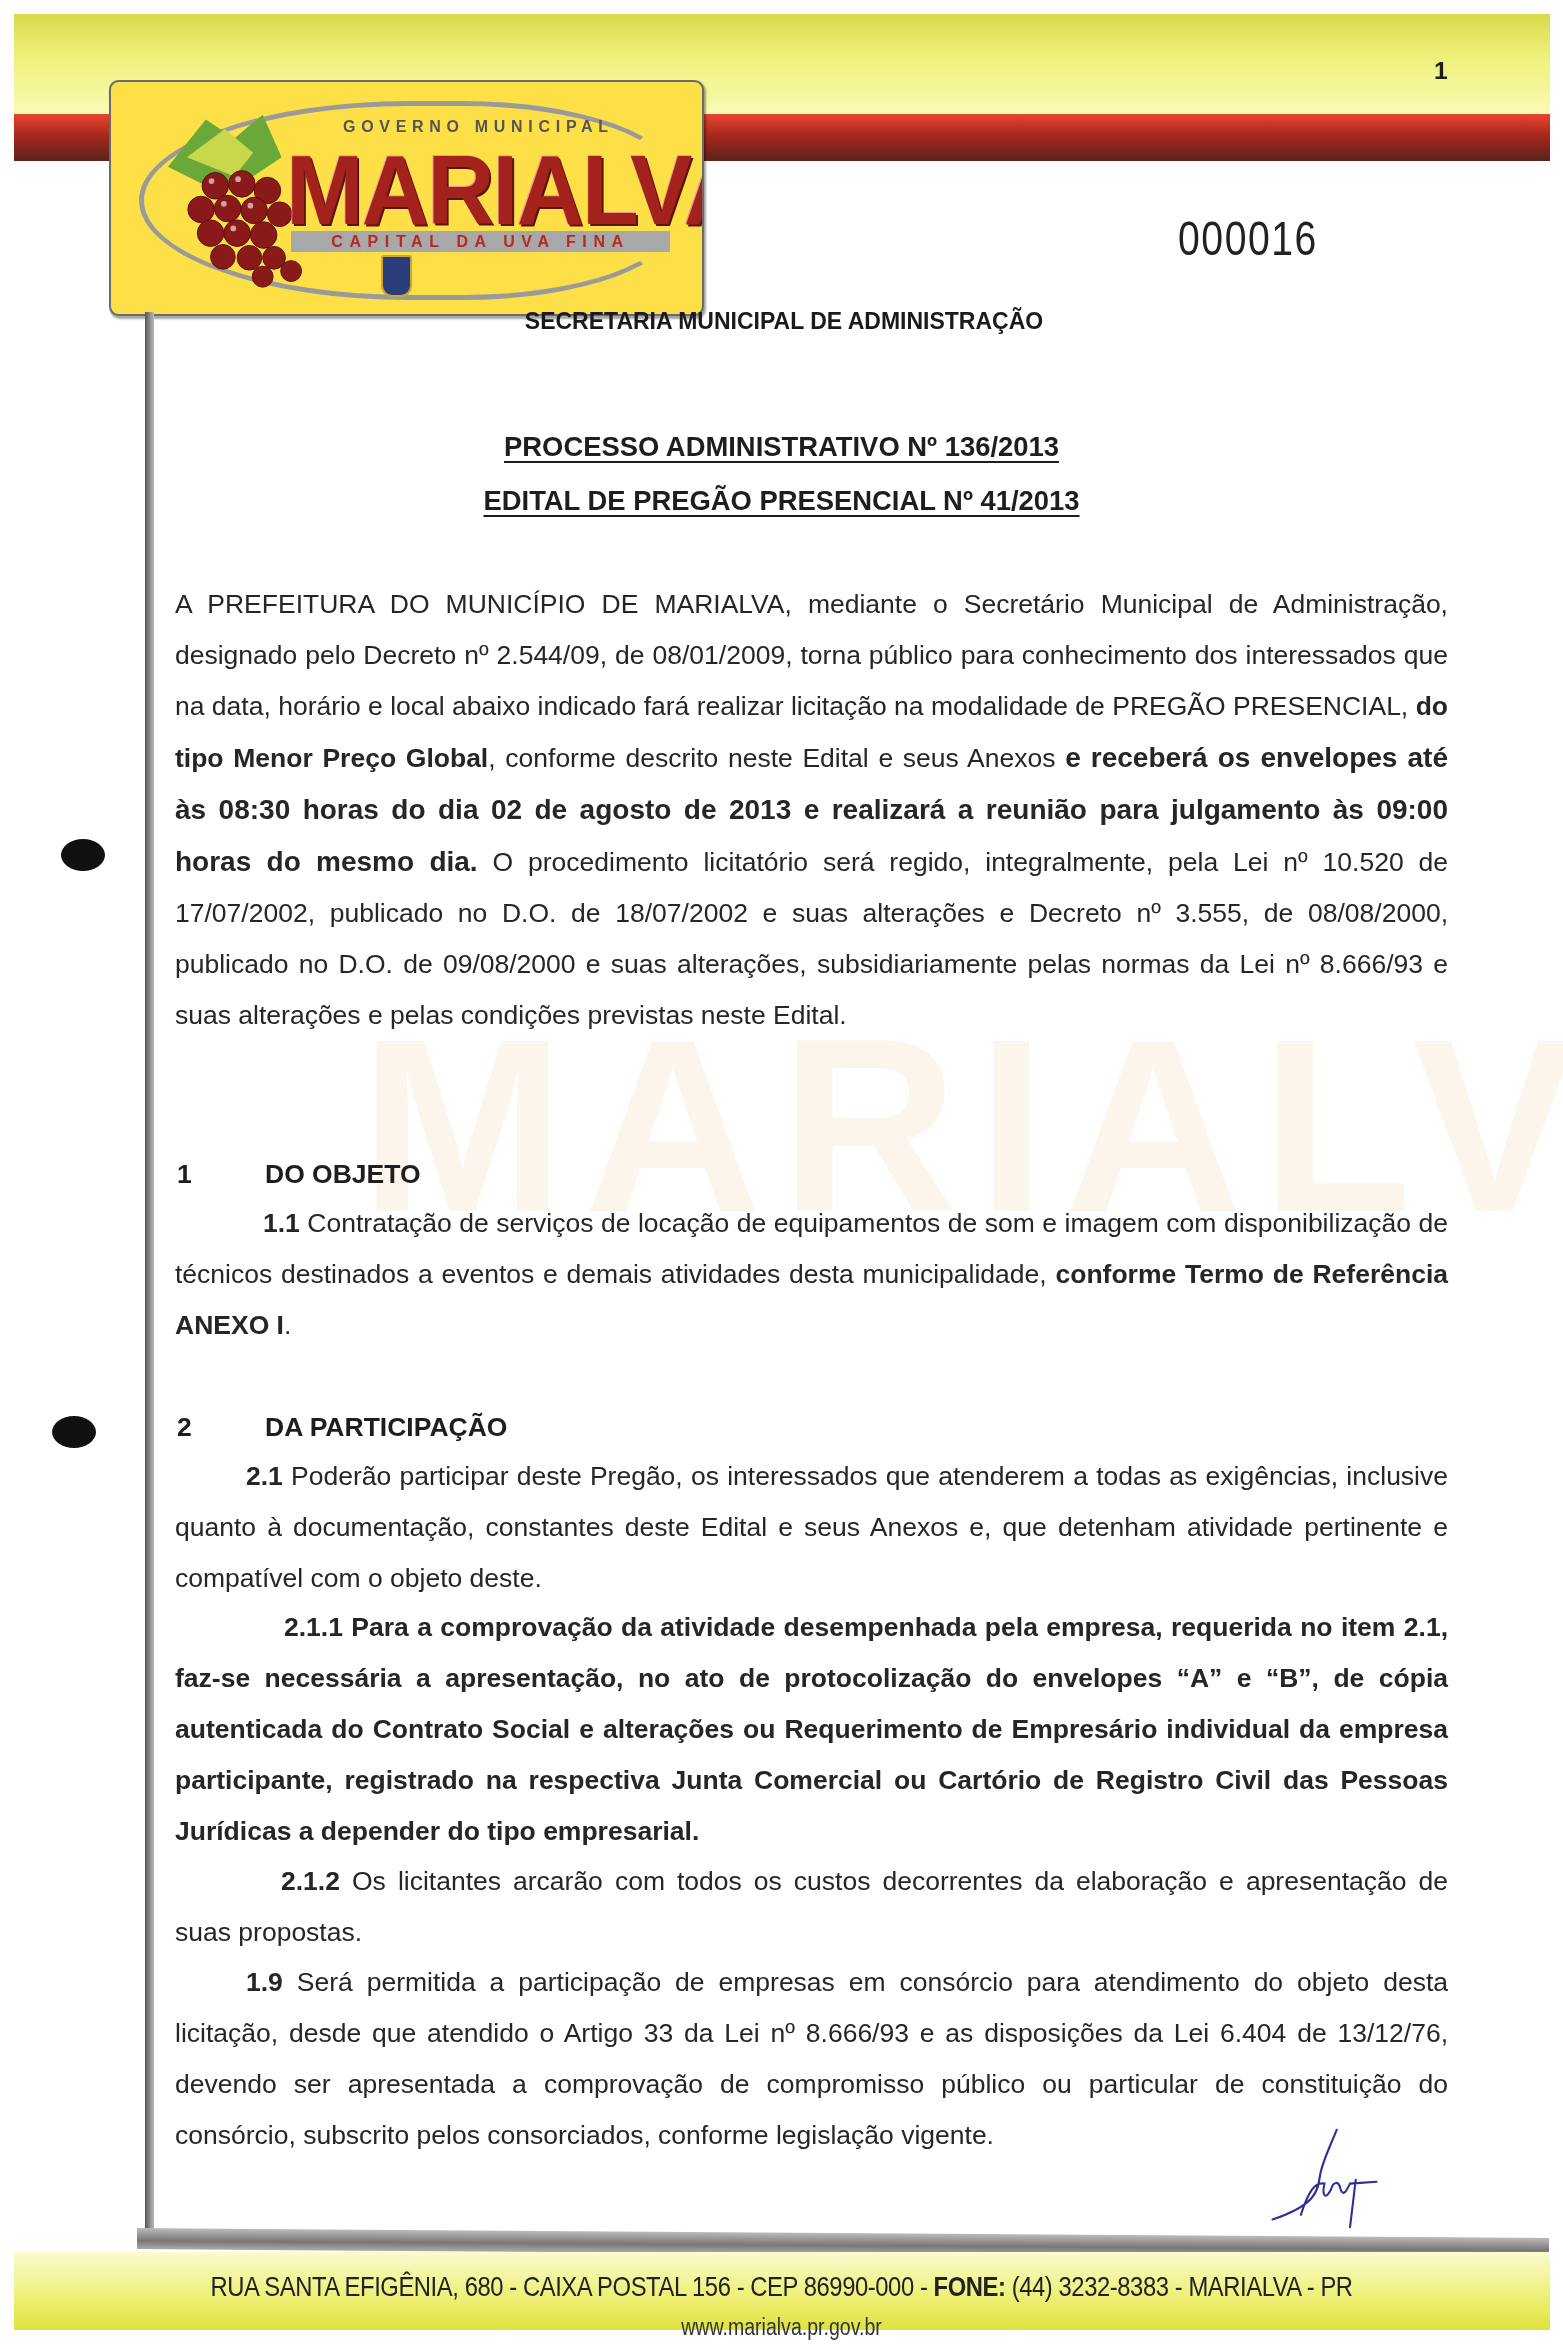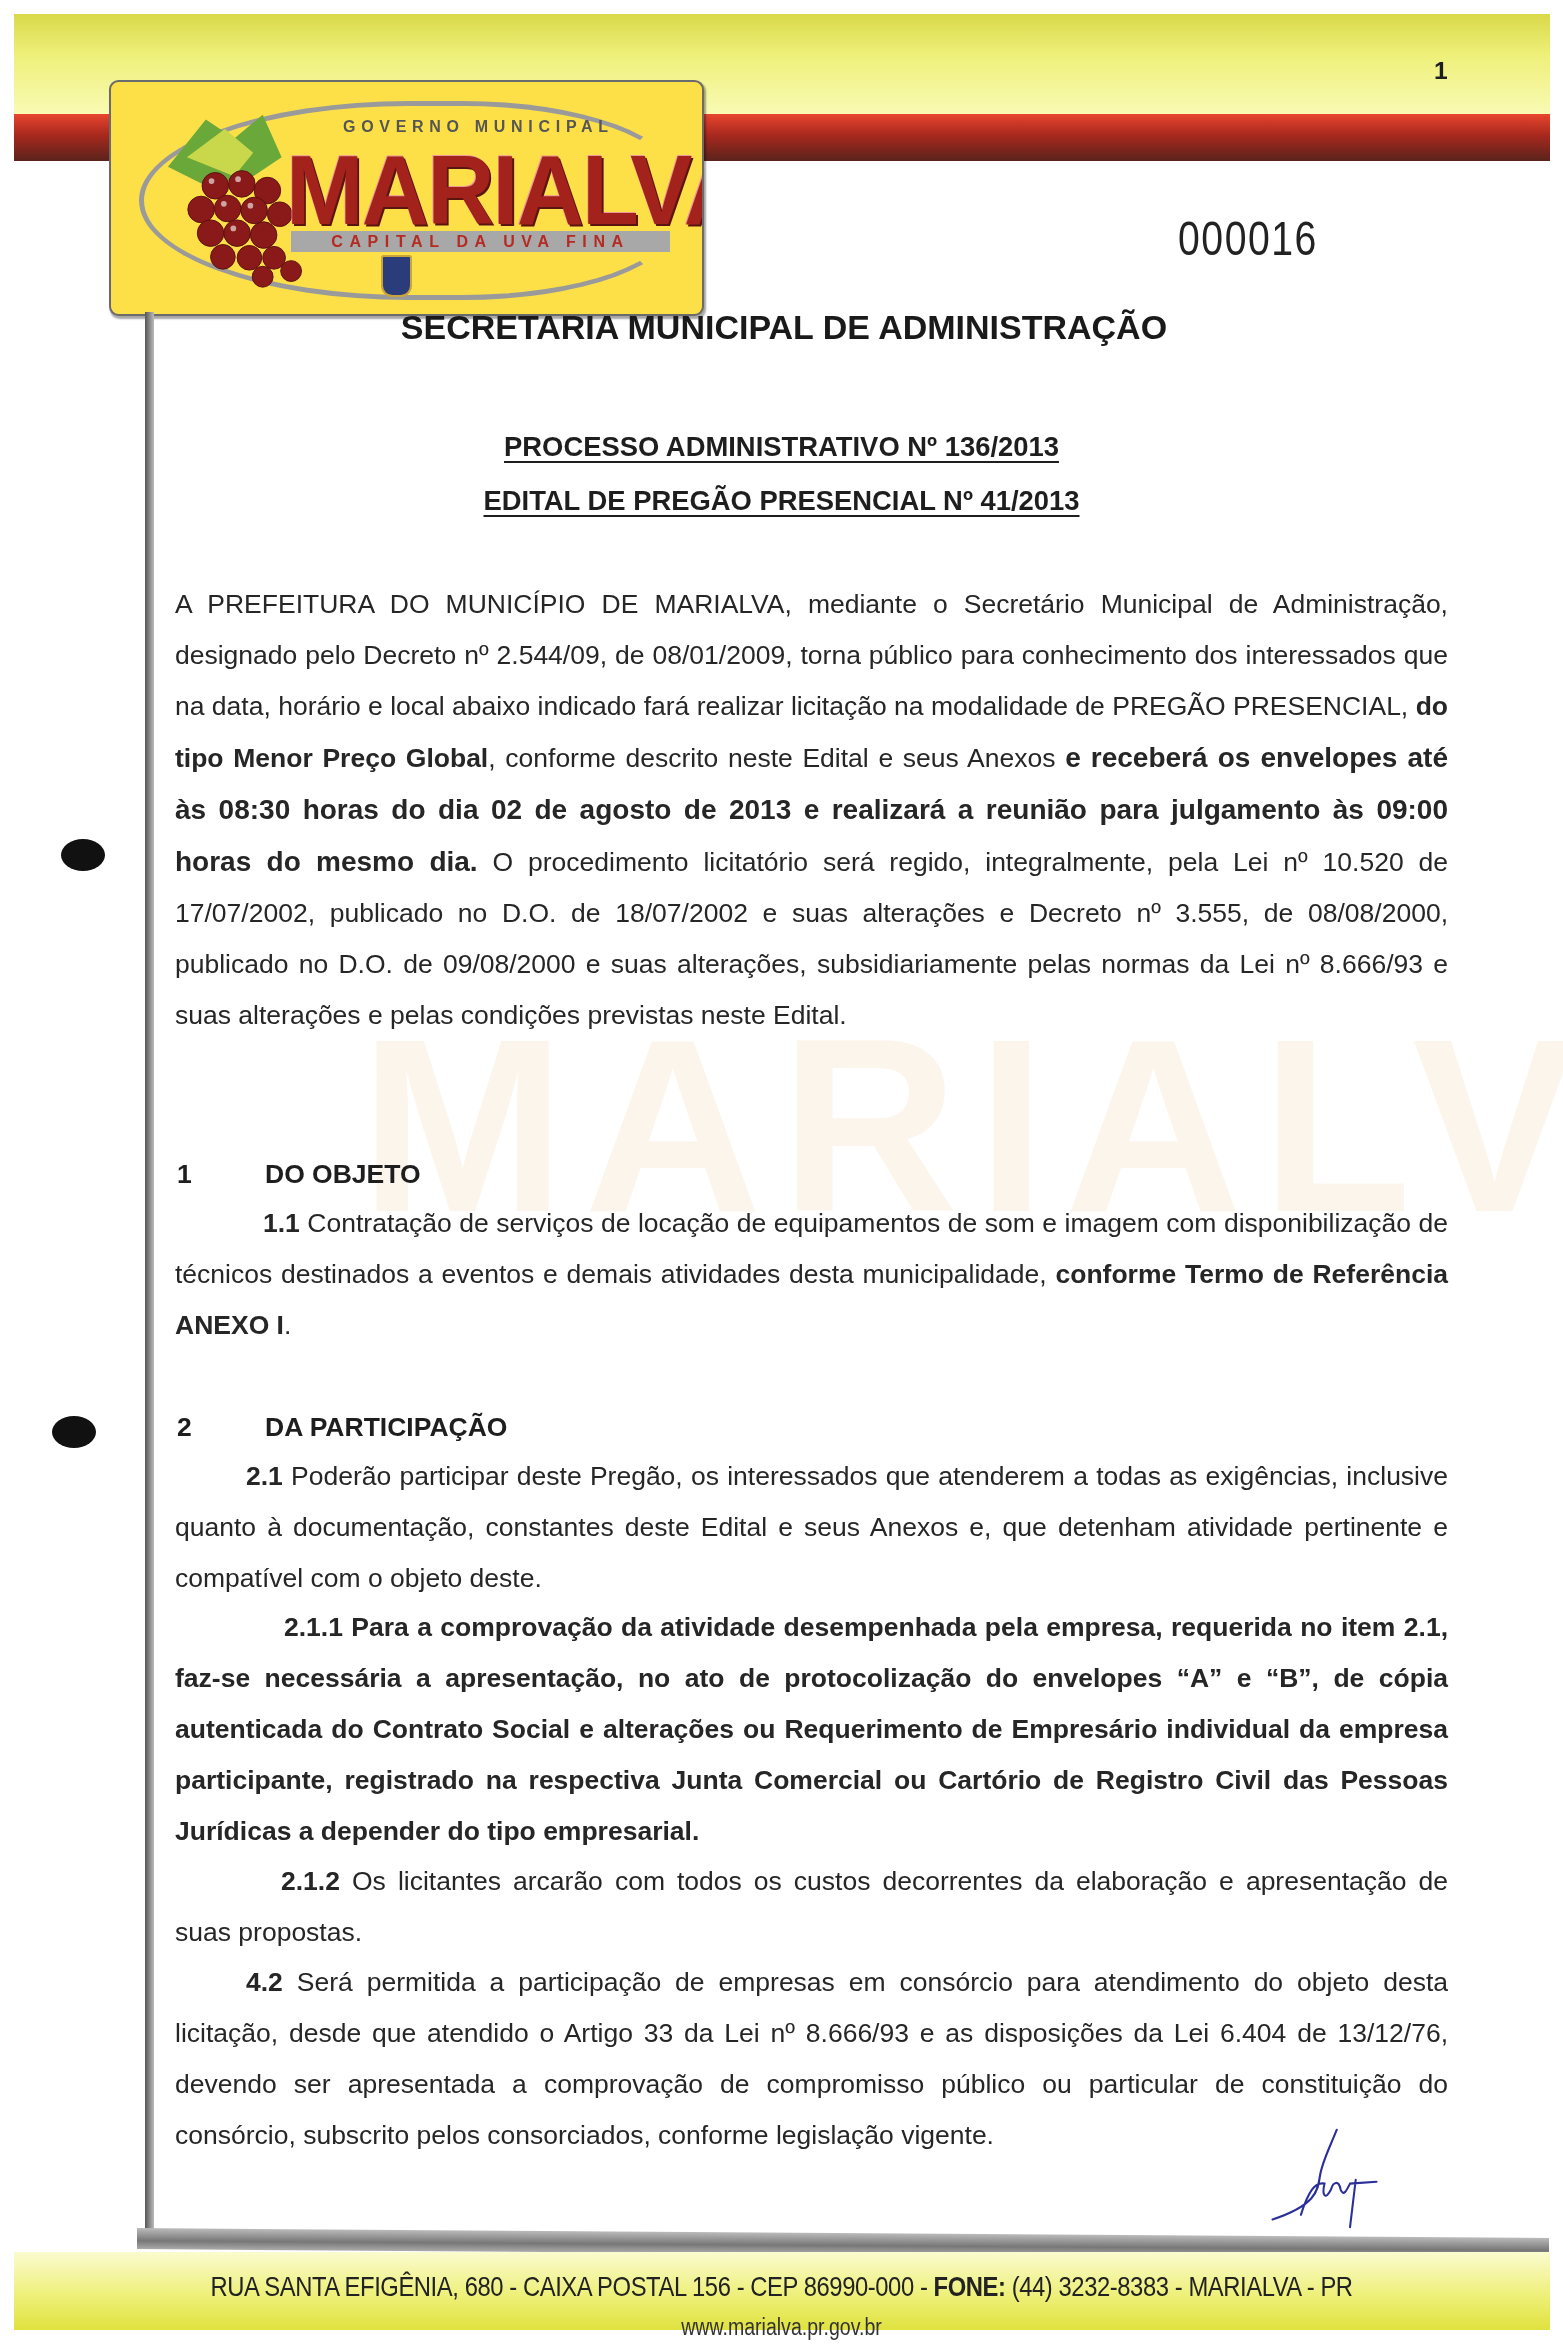--- a/index.html
+++ b/index.html
@@ -49,21 +49,21 @@
     position:absolute; left:180px; top:149px; width:379px; height:21px;
     background:#a8a8a8; color:#b52a22; font-weight:bold; font-size:16px;
     letter-spacing:6.6px; line-height:21px; text-align:center;
   }
   .crest {
     position:absolute; left:270px; top:173px; width:26.5px; height:38px;
     background:#2b3c7a; border:2.8px solid #c8a43a; border-radius:2.8px 2.8px 11.4px 11.4px;
   }
   .dept-title {
     position:absolute; left:0; width:1530px; top:308px; text-align:center;
-    font-size:34px; font-weight:bold; color:#1a1a1a; padding-left:38px; box-sizing:border-box;
+    font-size:23px; font-weight:bold; color:#1a1a1a; padding-left:38px; box-sizing:border-box;
   }
   .left-rule {
     position:absolute; left:145px; top:312px; width:8.5px; height:1935px;
     background: linear-gradient(90deg, #555 0%, #888 50%, #bbb 100%);
   }
   .bottom-rule {
     position:absolute; left:137px; top:2233px; width:1412px; height:21px;
     background: linear-gradient(180deg, #bbb 0%, #777 60%, #aaa 100%);
     transform: skewY(0.4deg);
   }
@@ -182,21 +182,21 @@
 <div class="body-text p21">
   <b>2.1</b><span> Poderão participar deste Pregão, os interessados que atenderem a todas as exigências, inclusive quanto à documentação, constantes deste Edital e seus Anexos e, que detenham atividade pertinente e compatível com o objeto deste.</span>
 </div>
 <div class="body-text p211">
   <b>2.1.1</b><b> Para a comprovação da atividade desempenhada pela empresa, requerida no item 2.1, faz-se necessária a apresentação, no ato de protocolização do envelopes “A” e “B”, de cópia autenticada do Contrato Social e alterações ou Requerimento de Empresário individual da empresa participante, registrado na respectiva Junta Comercial ou Cartório de Registro Civil das Pessoas Jurídicas a depender do tipo empresarial.</b>
 </div>
 <div class="body-text p212">
   <b>2.1.2</b><span> Os licitantes arcarão com todos os custos decorrentes da elaboração e apresentação de suas propostas.</span>
 </div>
 <div class="body-text p22">
-  <b>4.2</b><span> Será permitida a participação de empresas em consórcio para atendimento do objeto desta licitação, desde que atendido o Artigo 33 da Lei nº 8.666/93 e as disposições da Lei 6.404 de 13/12/76, devendo ser apresentada a comprovação de compromisso público ou particular de constituição do consórcio, subscrito pelos consorciados, conforme legislação vigente.</span>
+  <b>1.9</b><span> Será permitida a participação de empresas em consórcio para atendimento do objeto desta licitação, desde que atendido o Artigo 33 da Lei nº 8.666/93 e as disposições da Lei 6.404 de 13/12/76, devendo ser apresentada a comprovação de compromisso público ou particular de constituição do consórcio, subscrito pelos consorciados, conforme legislação vigente.</span>
 </div>
 
 <svg class="signature" viewBox="0 0 130 110">
   <path d="M78 5 C70 25 62 40 60 55 C58 70 55 85 10 100 M40 95 C48 70 55 60 65 62 C62 75 66 80 72 68 C74 60 80 58 82 68 C85 76 88 70 92 62 L120 60 M98 58 L92 108" fill="none" stroke="#2a2f9a" stroke-width="2.2" stroke-linecap="round"></path>
 </svg>
 
 <div class="bottom-rule"></div>
 <div class="footer-band"></div>
 <div class="footer-address">
   <span>RUA SANTA EFIGÊNIA, 680 - CAIXA POSTAL 156 - CEP 86990-000 - </span><b>FONE:</b><span> (44) 3232-8383 - MARIALVA - PR</span>

